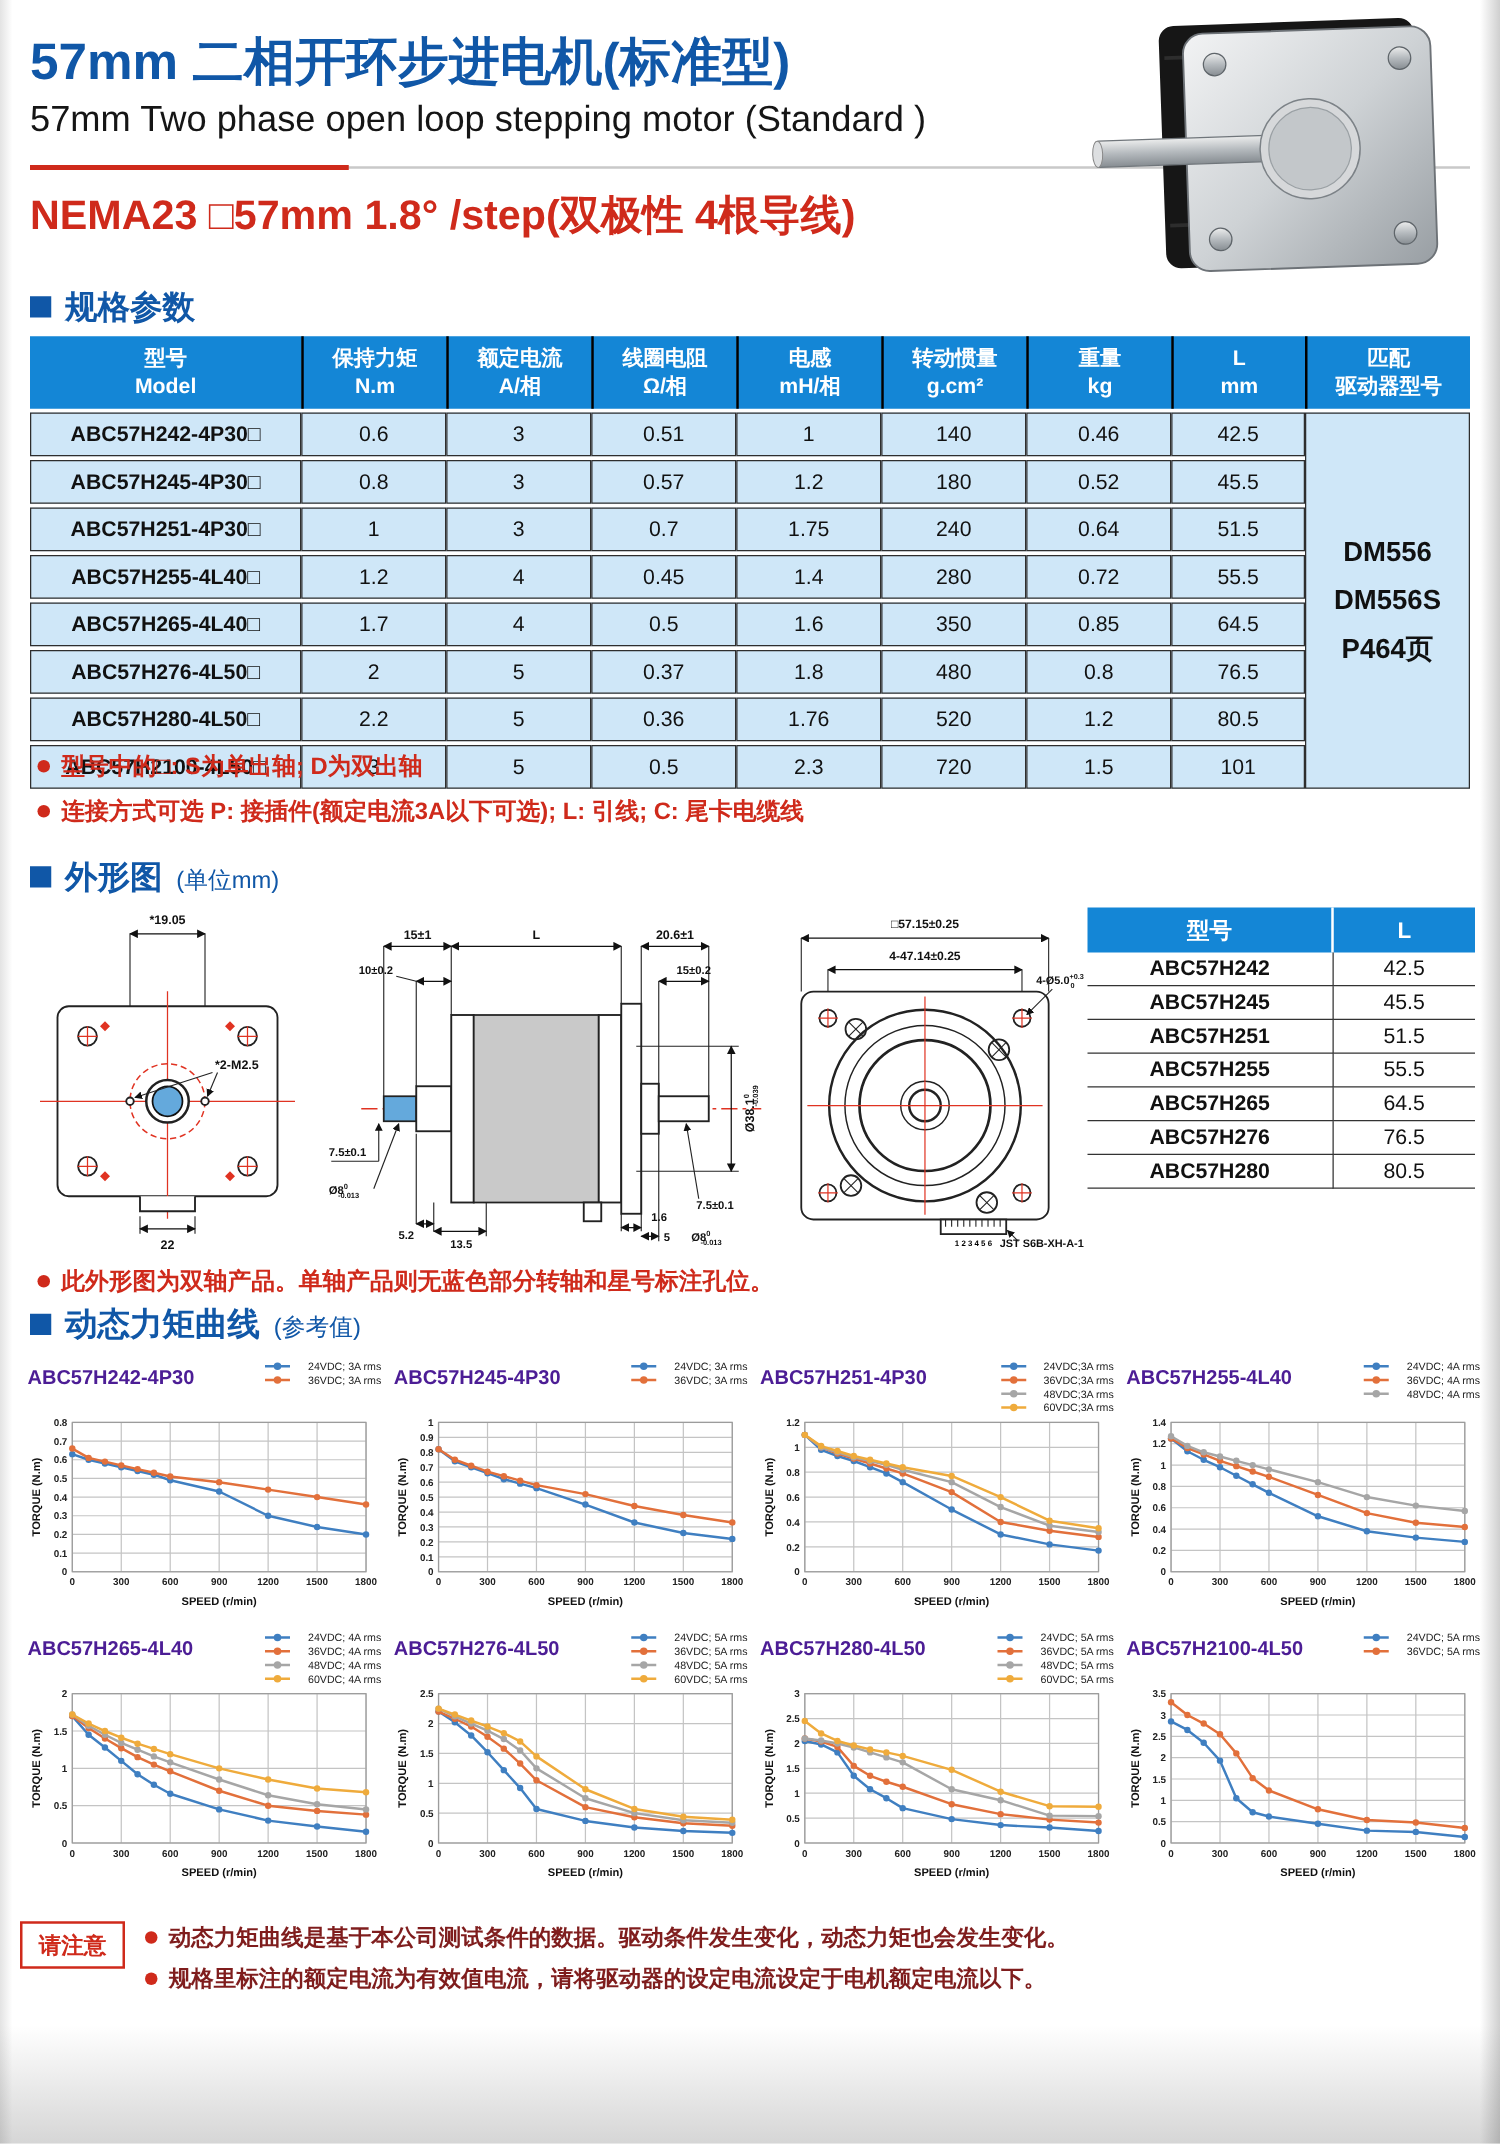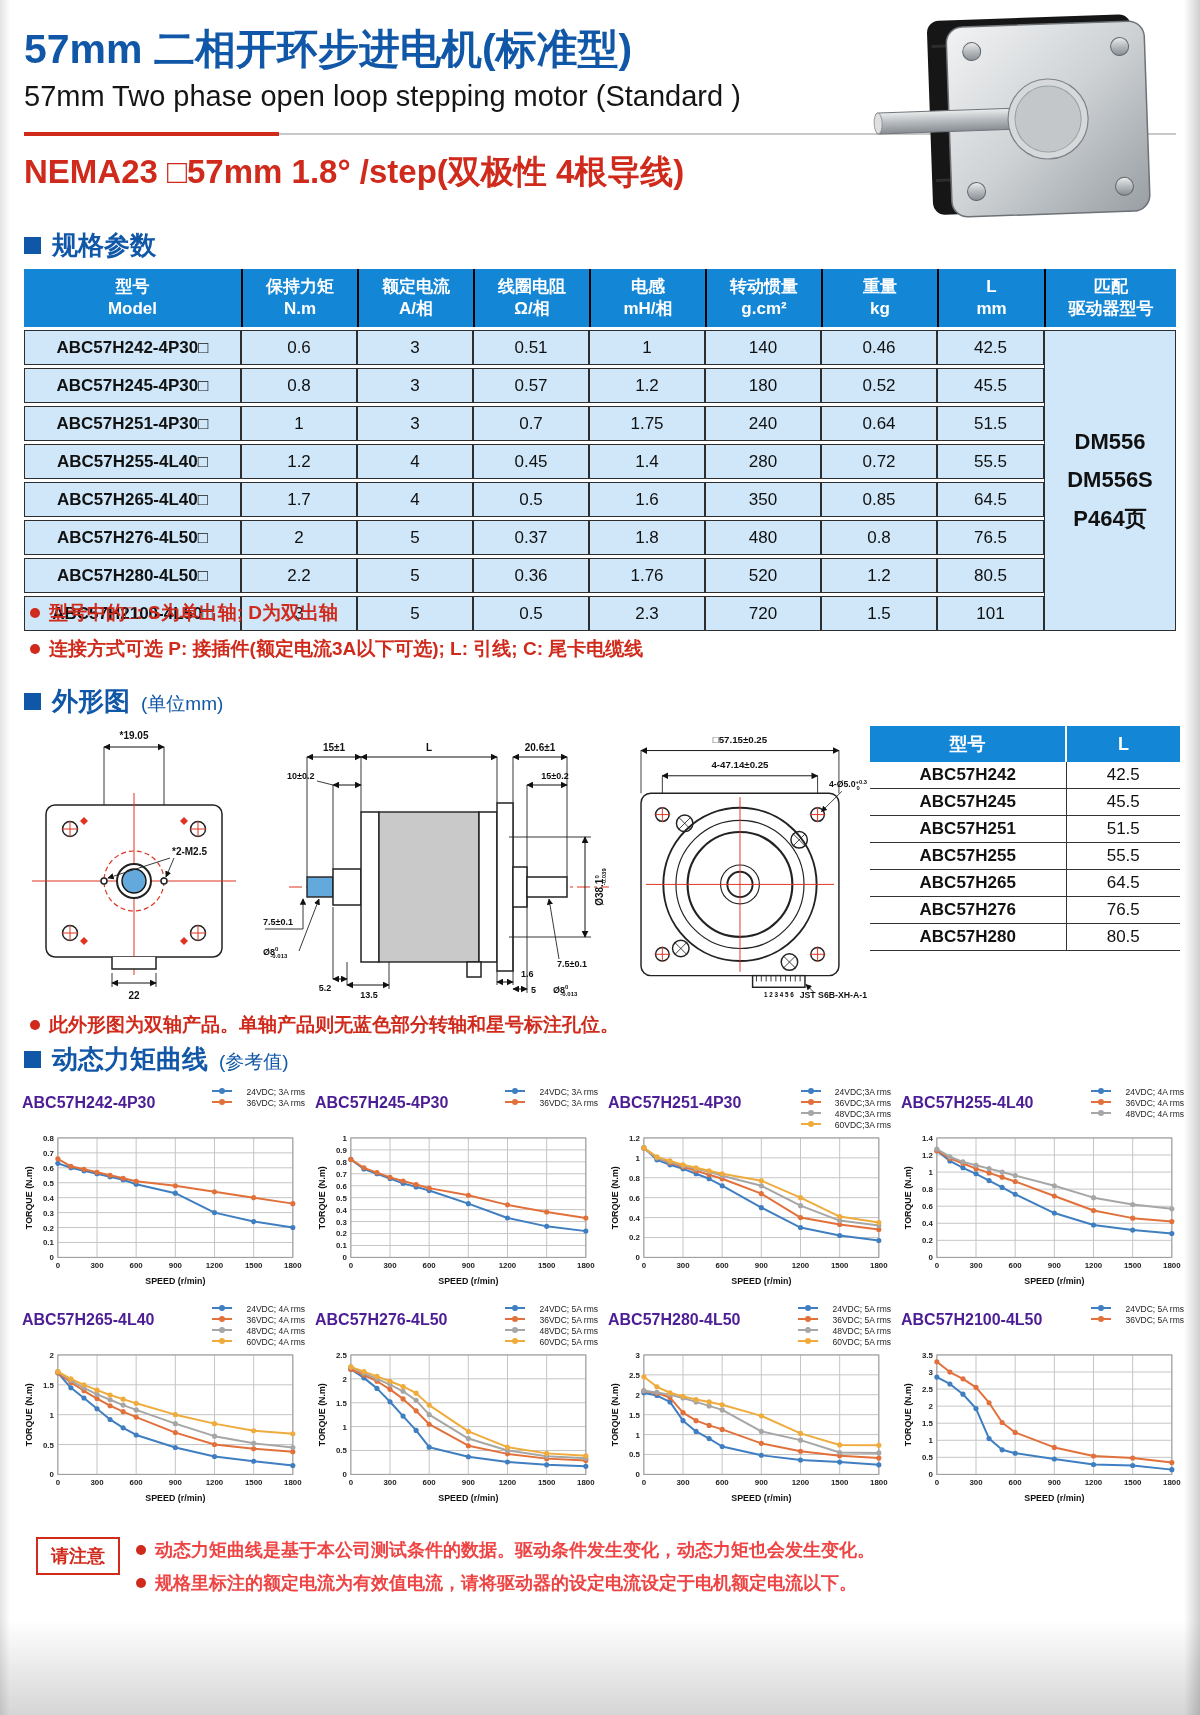--- a/index.html
+++ b/index.html
@@ -48,33 +48,33 @@
   .ltable th:first-child{border-left:none}
   .ltable td{border-bottom:1.6px solid #333;text-align:center;font-size:17px;padding:3px 0}
   .ltable td:first-child{font-weight:bold;border-right:1.6px solid #333}
   .outline-note{top:1012px}
   
   .charts{position:absolute;left:20px;top:1086px;width:1164px;display:grid;grid-template-columns:repeat(4,1fr);column-gap:8px;row-gap:12px;z-index:2}
   .chart{position:relative;height:205px}
   .chart-head{position:relative;height:46px}
   .chart-title{position:absolute;left:2px;top:8px;font-size:16px;font-weight:bold;color:#4c1d95;white-space:nowrap}
   .legend{position:absolute;right:0;top:1px;display:flex;flex-direction:column}
-  .lg-row{display:flex;align-items:flex-start;gap:14px;height:11px}
+  .lg-row{display:flex;align-items:center;gap:14px;height:11px}
   .lg-swatch{position:relative;width:20px;height:8px;display:inline-block}
   .lg-bar{position:absolute;left:0;top:3px;width:20px;height:2px;background:currentColor}
   .lg-dot{position:absolute;left:7px;top:1px;width:6px;height:6px;border-radius:50%;background:currentColor}
   .lg-label{font-size:8.5px;color:#222;white-space:nowrap}
   svg.plot{position:absolute;left:0;top:47px;width:100%;height:156px}
   .tick{font-size:8px;fill:#222;font-weight:bold}
   .axlab{font-size:9px;fill:#111;font-weight:bold}
   
-  .notice{position:absolute;left:36px;top:1537px;display:flex;gap:16px;align-items:flex-start;z-index:60}
+  .notice{position:absolute;left:16px;top:1537px;display:flex;gap:16px;align-items:flex-start;z-index:60}
   .notice-box{border:2px solid #cf2a1b;color:#cf2a1b;font-weight:bold;font-size:18px;padding:5px 13px;background:rgba(255,255,255,.6)}
   .notice-lines{display:flex;flex-direction:column;gap:9px;padding-top:1px}
-  .notice-line{display:flex;align-items:center;gap:9px;font-size:18px;font-weight:bold;color:#ef4444;white-space:nowrap}
+  .notice-line{display:flex;align-items:center;gap:9px;font-size:18px;font-weight:bold;color:#7f1d1d;white-space:nowrap}
 </style>
 </head>
 <body>
 
 <div class="scan-left"></div>
 <div class="scan-right"></div>
 
 <div class="title-cn">57mm 二相开环步进电机(标准型)</div>
 <div class="title-en">57mm Two phase open loop stepping motor (Standard )</div>
 <div class="rule">

